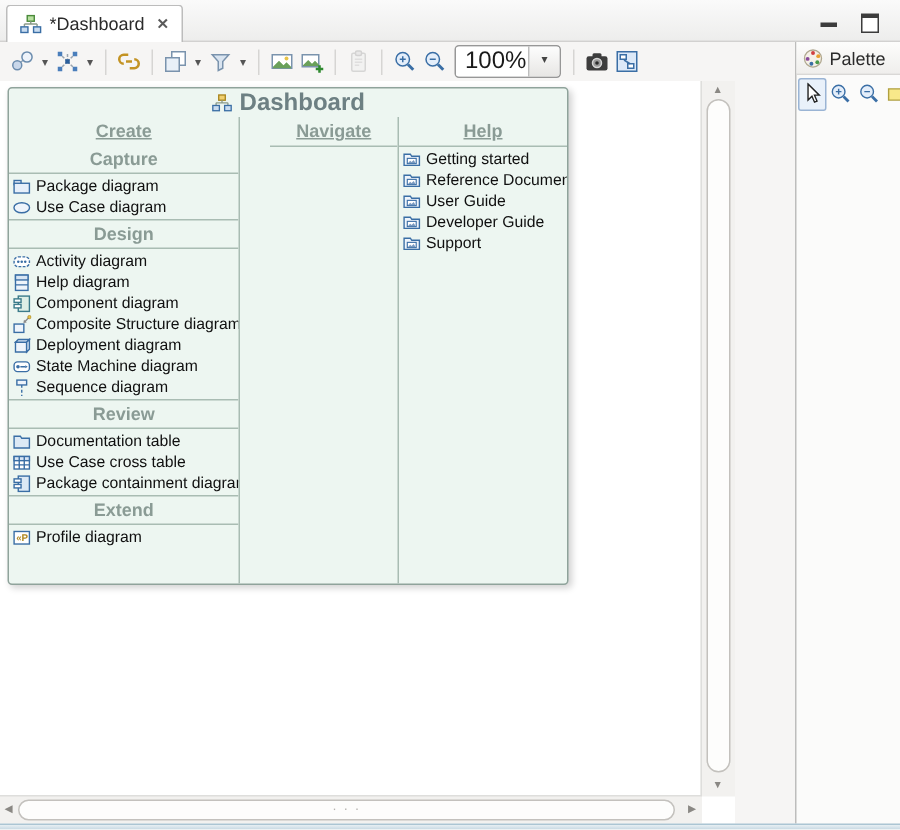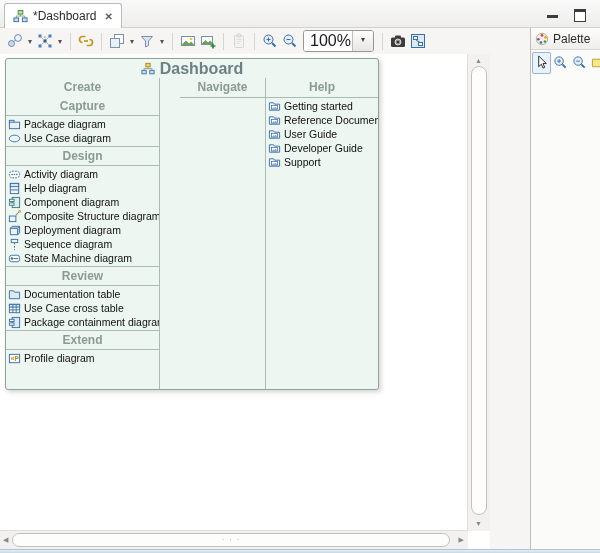--- a/index.html
+++ b/index.html
@@ -43,21 +43,21 @@
   .dash-title{height:19px;display:flex;align-items:center;justify-content:center;gap:5px;
               font-size:16px;font-weight:bold;color:#6d8083;}
   .dash-title svg{width:14px;height:14px;display:block;}
   .dash-cols{position:absolute;top:19px;left:0;right:0;bottom:0;display:flex;}
   .dash-col{overflow:hidden;}
   .dash-col + .dash-col{border-left:1px solid #a9bcb3;}
   .dash-col.c0{width:153px;flex:none;}
   .dash-col.c1{width:85px;flex:none;padding-left:20px;}
   .dash-col.c2{flex:1;}
   .dash-col-header{height:19px;line-height:19px;text-align:center;font-weight:bold;
-                   font-size:12px;color:#8a9b95;}
+                   font-size:12px;color:#8a9b95;text-decoration:underline;}
   .dash-col-header.lined{border-bottom:1px solid #a9bcb3;}
   .dash-sub{height:18px;line-height:18px;text-align:center;font-weight:bold;
             font-size:12px;color:#8a9b95;border-bottom:1px solid #a9bcb3;}
   .dash-items{border-bottom:1px solid #a9bcb3;padding:1px 0;}
   .dash-items.last{border-bottom:none;}
   .dash-item{height:14px;display:flex;align-items:center;gap:3px;padding-left:2px;
              font-size:10.5px;color:#101010;white-space:nowrap;cursor:pointer;}
   .dash-item svg{width:13px;height:13px;flex:none;display:block;}
 
   
@@ -332,36 +332,36 @@
                   <path d="M2.5 4.5h8v7h-8z" fill="#eef4fb" stroke="#3a6ea5"></path>
                   <path d="M2.5 4.5l2-2h8l-2 2z" fill="#d7e5f4" stroke="#3a6ea5"></path>
                   <path d="M10.5 4.5l2-2v7l-2 2z" fill="#d7e5f4" stroke="#3a6ea5"></path>
                 </svg>
               </span>
               <span>Deployment diagram</span>
             </div>
             <div class="dash-item">
               <span>
                 <svg viewBox="0 0 14 14">
-                  <rect x="3.5" y="1.5" width="7" height="3.5" fill="#eef4fb" stroke="#3a6ea5"></rect>
-                  <line x1="7" y1="5" x2="7" y2="13" stroke="#3a6ea5" stroke-dasharray="2 1.5"></line>
-                </svg>
-              </span>
-              <span>Sequence diagram</span>
-            </div>
-            <div class="dash-item">
-              <span>
-                <svg viewBox="0 0 14 14">
                   <rect x="1.5" y="3.5" width="11" height="7" rx="2.5" fill="#fff" stroke="#3a6ea5"></rect>
                   <circle cx="4.3" cy="7" r="1.3" fill="#3a6ea5"></circle>
                   <line x1="6" y1="7" x2="9.5" y2="7" stroke="#3a6ea5"></line>
                   <path d="M9.5 5.9v2.2L11.3 7z" fill="#3a6ea5"></path>
                 </svg>
               </span>
               <span>State Machine diagram</span>
+            </div>
+            <div class="dash-item">
+              <span>
+                <svg viewBox="0 0 14 14">
+                  <rect x="3.5" y="1.5" width="7" height="3.5" fill="#eef4fb" stroke="#3a6ea5"></rect>
+                  <line x1="7" y1="5" x2="7" y2="13" stroke="#3a6ea5" stroke-dasharray="2 1.5"></line>
+                </svg>
+              </span>
+              <span>Sequence diagram</span>
             </div>
           </div>
           <div class="dash-sub">Review</div>
           <div class="dash-items">
             <div class="dash-item">
               <span>
                 <svg viewBox="0 0 14 14">
                   <path d="M1.5 3h4.5l1 1.5h5.5v7h-11z" fill="#dce9f5" stroke="#3a6ea5"></path>
                 </svg>
               </span>

